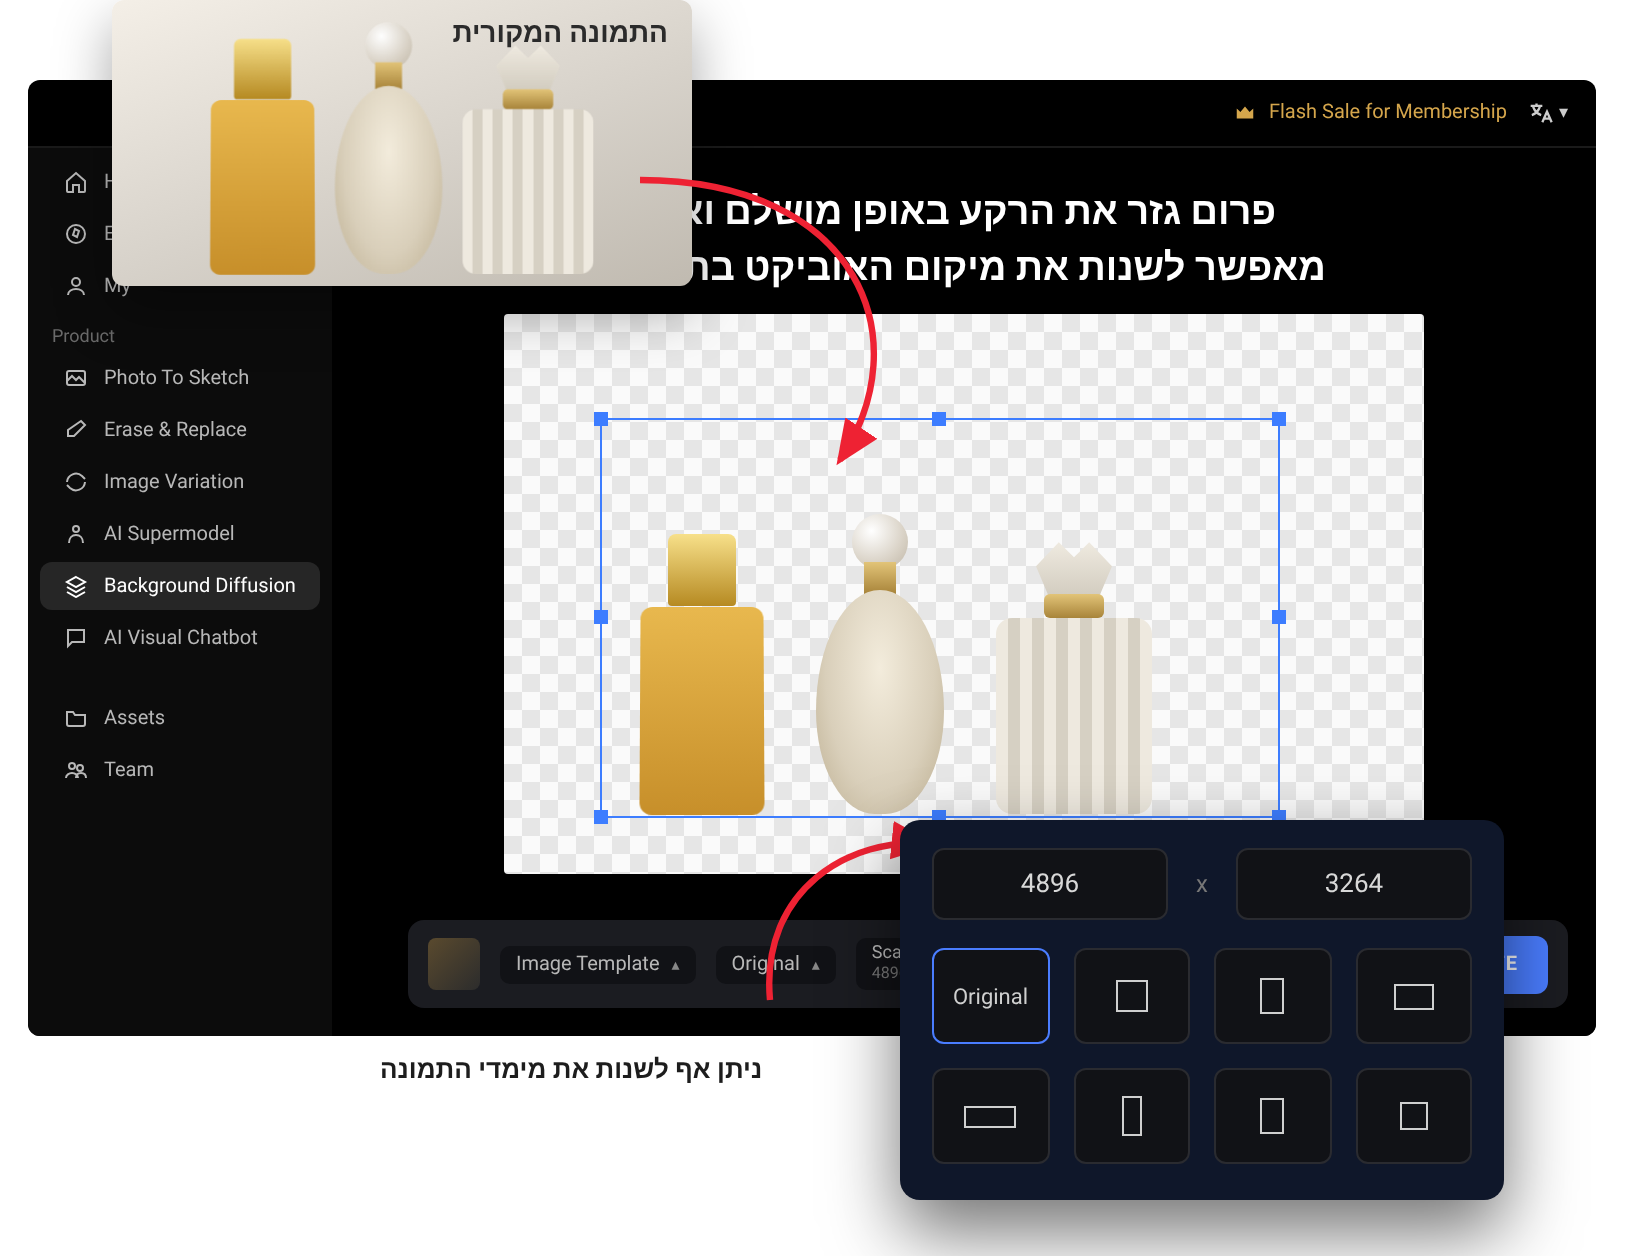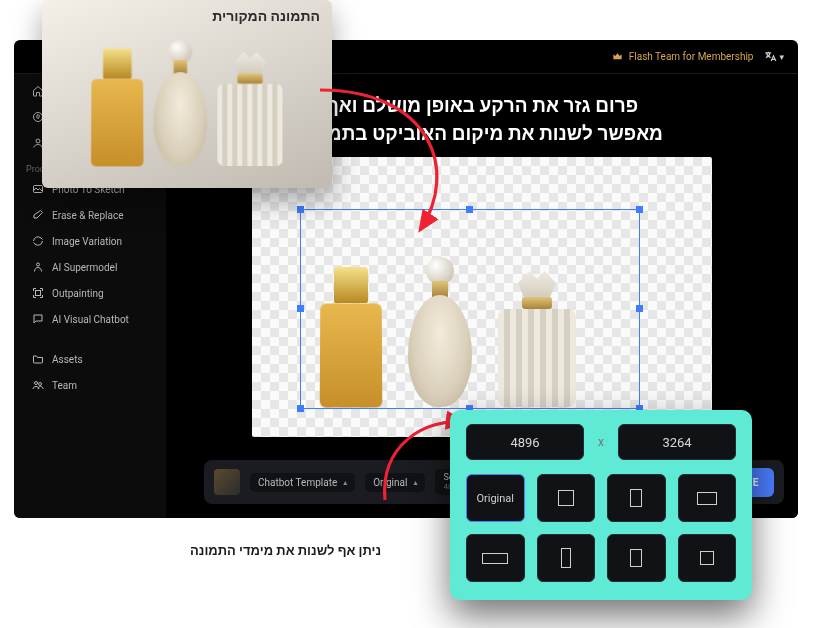--- a/index.html
+++ b/index.html
@@ -70,24 +70,24 @@
   .scale-sub{display:flex;flex-direction:column;line-height:1.1;}
   .scale-sub .lbl{font-size:9px;color:#bcbcbc;}
   .scale-sub .dim{font-size:8px;color:#7a7a7a;}
   .gen{
     margin-left:auto;background:#4a7dff;color:#fff;font-weight:700;
     font-size:10px;letter-spacing:0.5px;padding:9px 15px;border-radius:6px;cursor:pointer;border:none;
   }
 
   
   .orig{
-    position:absolute;left:42px;top:0;width:290px;height:188px;
+    position:absolute;left:56px;top:0;width:290px;height:143px;
     background:linear-gradient(160deg,#f4efe7 0%,#d7d2ca 55%,#c0bab0 100%);
     border-radius:6px;box-shadow:0 12px 28px rgba(0,0,0,.35);overflow:hidden;
-    display:flex;align-items:center;justify-content:center;
+    display:flex;align-items:flex-end;justify-content:center;
   }
   .orig .caption{
     position:absolute;right:12px;top:8px;color:#2b2b2b;font-weight:700;
     font-size:14px;direction:rtl;
   }
 
   
   .bottles{display:flex;align-items:flex-end;gap:8px;}
   .bottle{position:relative;}
   .b1{width:62px;height:140px;}
@@ -101,21 +101,21 @@
   .b3 .cap{position:absolute;top:0;left:20px;width:38px;height:30px;background:linear-gradient(180deg,#efeae0,#cfc9bc);clip-path:polygon(20% 100%,0 40%,30% 0,50% 25%,70% 0,100% 40%,80% 100%);}
   .b3 .neck{position:absolute;top:26px;left:24px;width:30px;height:12px;background:linear-gradient(180deg,#e2c478,#a8843a);border-radius:3px;}
   .b3 .body{position:absolute;bottom:0;left:0;width:78px;height:98px;background:repeating-linear-gradient(90deg,#eee9df 0 6px,#d6d0c3 6px 12px);border-radius:8px;}
 
   .orig .bottles{transform:scale(.84);transform-origin:bottom center;margin-bottom:6px;}
   .canvas-wrap .bottles{position:absolute;left:68px;bottom:30px;transform:scale(1);gap:22px;}
 
   
   .popover{
     position:absolute;left:450px;top:410px;width:302px;height:190px;
-    background:#5eead4;border-radius:10px;box-shadow:0 16px 36px rgba(0,0,0,.55);
+    background:#0f172a;border-radius:10px;box-shadow:0 16px 36px rgba(0,0,0,.55);
     padding:14px 16px;color:#c8c8c8;z-index:30;
   }
   .dims-row{display:flex;align-items:center;gap:14px;margin-bottom:14px;}
   .dim-box{
     flex:1;background:#111216;border:1px solid #2a2b30;border-radius:6px;
     height:36px;display:flex;align-items:center;justify-content:center;
     font-size:13px;color:#d8d8d8;
   }
   .x-sep{color:#777;font-size:12px;}
   .ratio-grid{display:grid;grid-template-columns:repeat(4,1fr);gap:12px;}
@@ -125,35 +125,35 @@
   }
   .ratio.selected{border-color:#4a7dff;}
   .ratio .shape{border:1.5px solid #cfcfcf;}
   .sq{width:16px;height:16px;} .por{width:12px;height:18px;} .land{width:20px;height:13px;}
   .tall{width:10px;height:20px;} .wide{width:26px;height:11px;}
 
   
   .arrow-svg{position:absolute;pointer-events:none;z-index:25;}
 
   .note{
-    position:absolute;left:190px;top:543px;font-size:13px;font-weight:700;
+    position:absolute;left:190px;top:527px;font-size:13px;font-weight:700;
     color:#1d1d1d;direction:rtl;
   }
 </style>
 </head>
 <body>
 
 <div class="app">
 
   <div class="topbar">
     <span style="display:flex;align-items:center;gap:6px;">
       <svg class="crown" viewBox="0 0 24 24" fill="#d5a64c">
           <path d="M3 7l4 4 5-6 5 6 4-4v11H3z"></path>
         </svg>
-      <span>Flash Team for Membership</span>
+      <span>Flash Sale for Membership</span>
     </span>
     <span class="lang">
       <svg width="14" height="14" viewBox="0 0 24 24" fill="none" stroke="#ccc" stroke-width="2">
           <path d="M4 5h10M9 3v2M6 5s1 6 7 8M12 5s-1 6-7 8M14 19l4-9 4 9M15.5 16h5"></path>
         </svg>
       <span style="font-size:9px;">▾</span>
     </span>
   </div>
 
   <div class="workspace">
@@ -215,28 +215,27 @@
       </div>
       <div class="side-item">
         <span class="side-icon">
             <svg width="12" height="12" viewBox="0 0 24 24" fill="none" stroke="currentColor" stroke-width="2">
               <circle cx="12" cy="7" r="3"></circle>
               <path d="M5 21c0-5 3-8 7-8s7 3 7 8"></path>
             </svg>
           </span>
         <span>AI Supermodel</span>
       </div>
-      <div class="side-item">
-        <span class="side-icon">
-            <svg width="12" height="12" viewBox="0 0 24 24" fill="none" stroke="currentColor" stroke-width="2">
-              <rect x="7" y="7" width="10" height="10"></rect>
-              <path d="M3 8V3h5M21 8V3h-5M3 16v5h5M21 16v5h-5"></path>
-            </svg>
-          </span>
-        <span>Outpainting</span>
+      <div class="side-item selected">
+        <span class="side-icon">
+            <svg width="12" height="12" viewBox="0 0 24 24" fill="none" stroke="currentColor" stroke-width="2">
+              <path d="M12 3l9 5-9 5-9-5zM3 13l9 5 9-5M3 18l9 5 9-5"></path>
+            </svg>
+          </span>
+        <span>Background Diffusion</span>
       </div>
       <div class="side-item">
         <span class="side-icon">
             <svg width="12" height="12" viewBox="0 0 24 24" fill="none" stroke="currentColor" stroke-width="2">
               <path d="M4 4h16v12H8l-4 4z"></path>
             </svg>
           </span>
         <span>AI Visual Chatbot</span>
       </div>
 
@@ -297,21 +296,21 @@
           <div class="h br"></div>
         </div>
       </div>
     </div>
 
   </div>
 
   <div class="actionbar">
     <div class="thumb"></div>
     <div class="dd">
-      <span>Chatbot Template</span>
+      <span>Image Template</span>
       <span class="caret">▴</span>
     </div>
     <div class="dd" style="padding:4px 8px;">
       <span>Original</span>
       <span class="caret">▴</span>
     </div>
     <div class="dd scale-block">
       <div class="scale-sub">
         <span class="lbl">Scale</span>
         <span class="dim">4896x3264</span>

